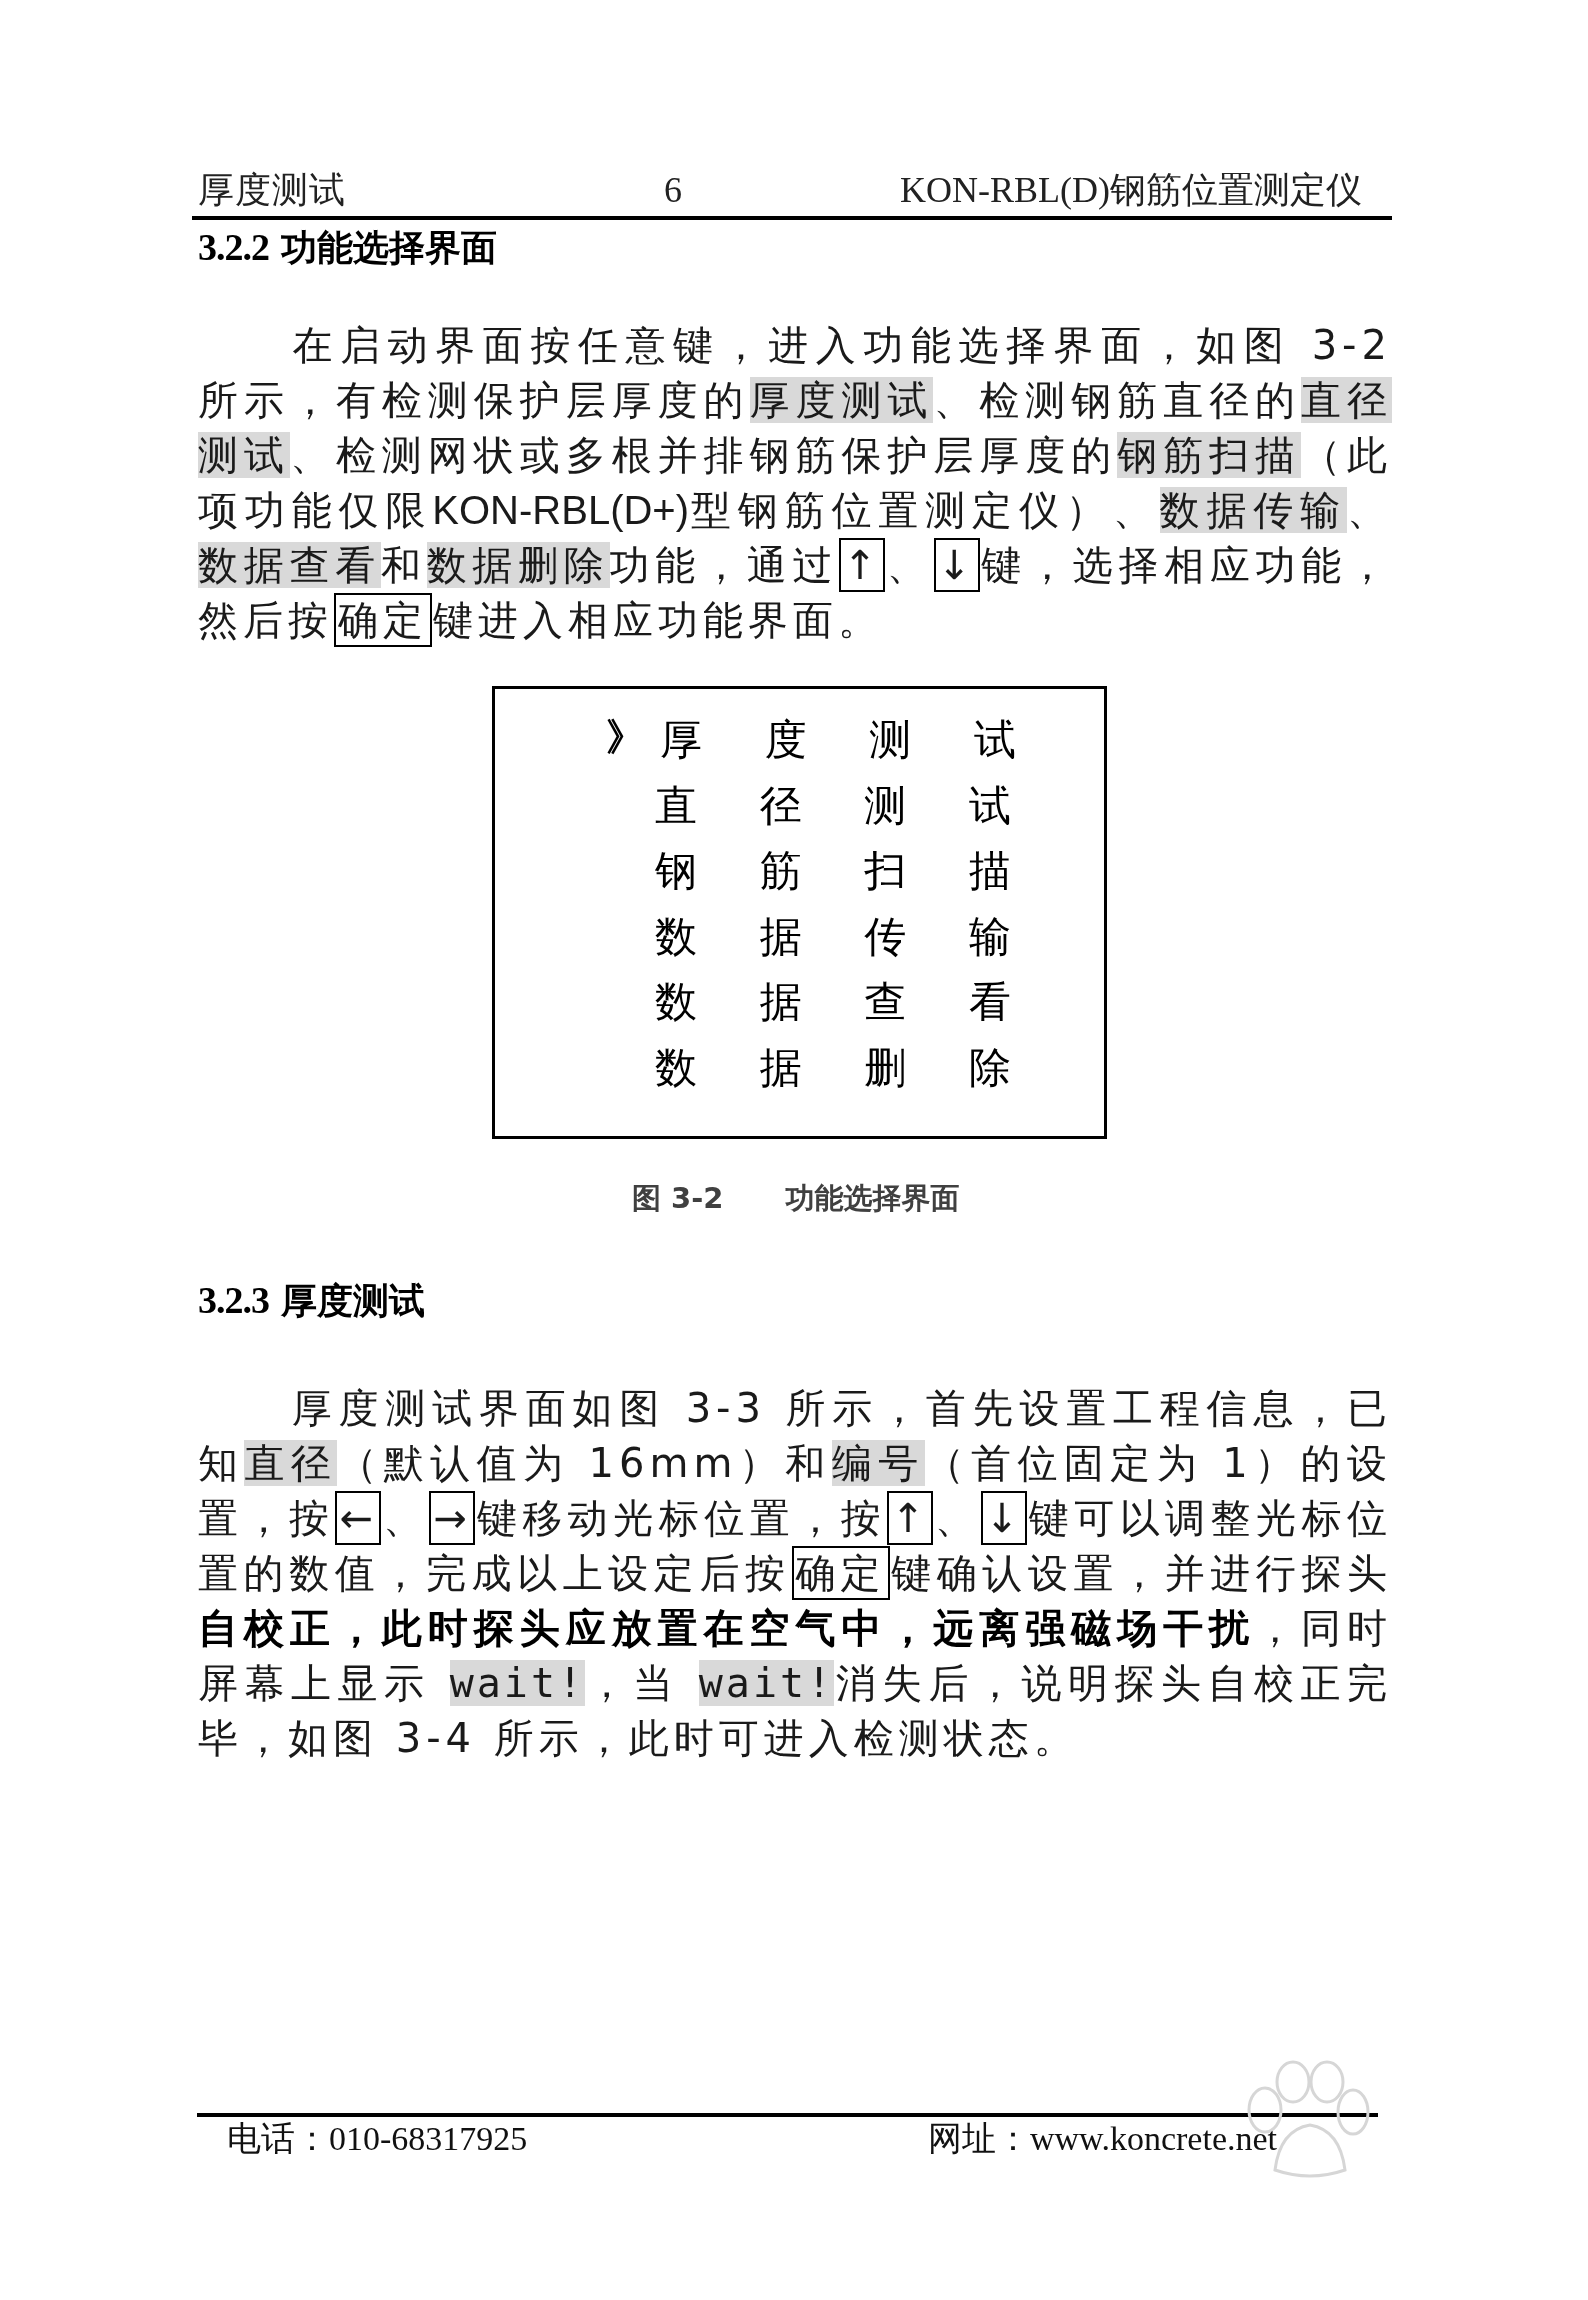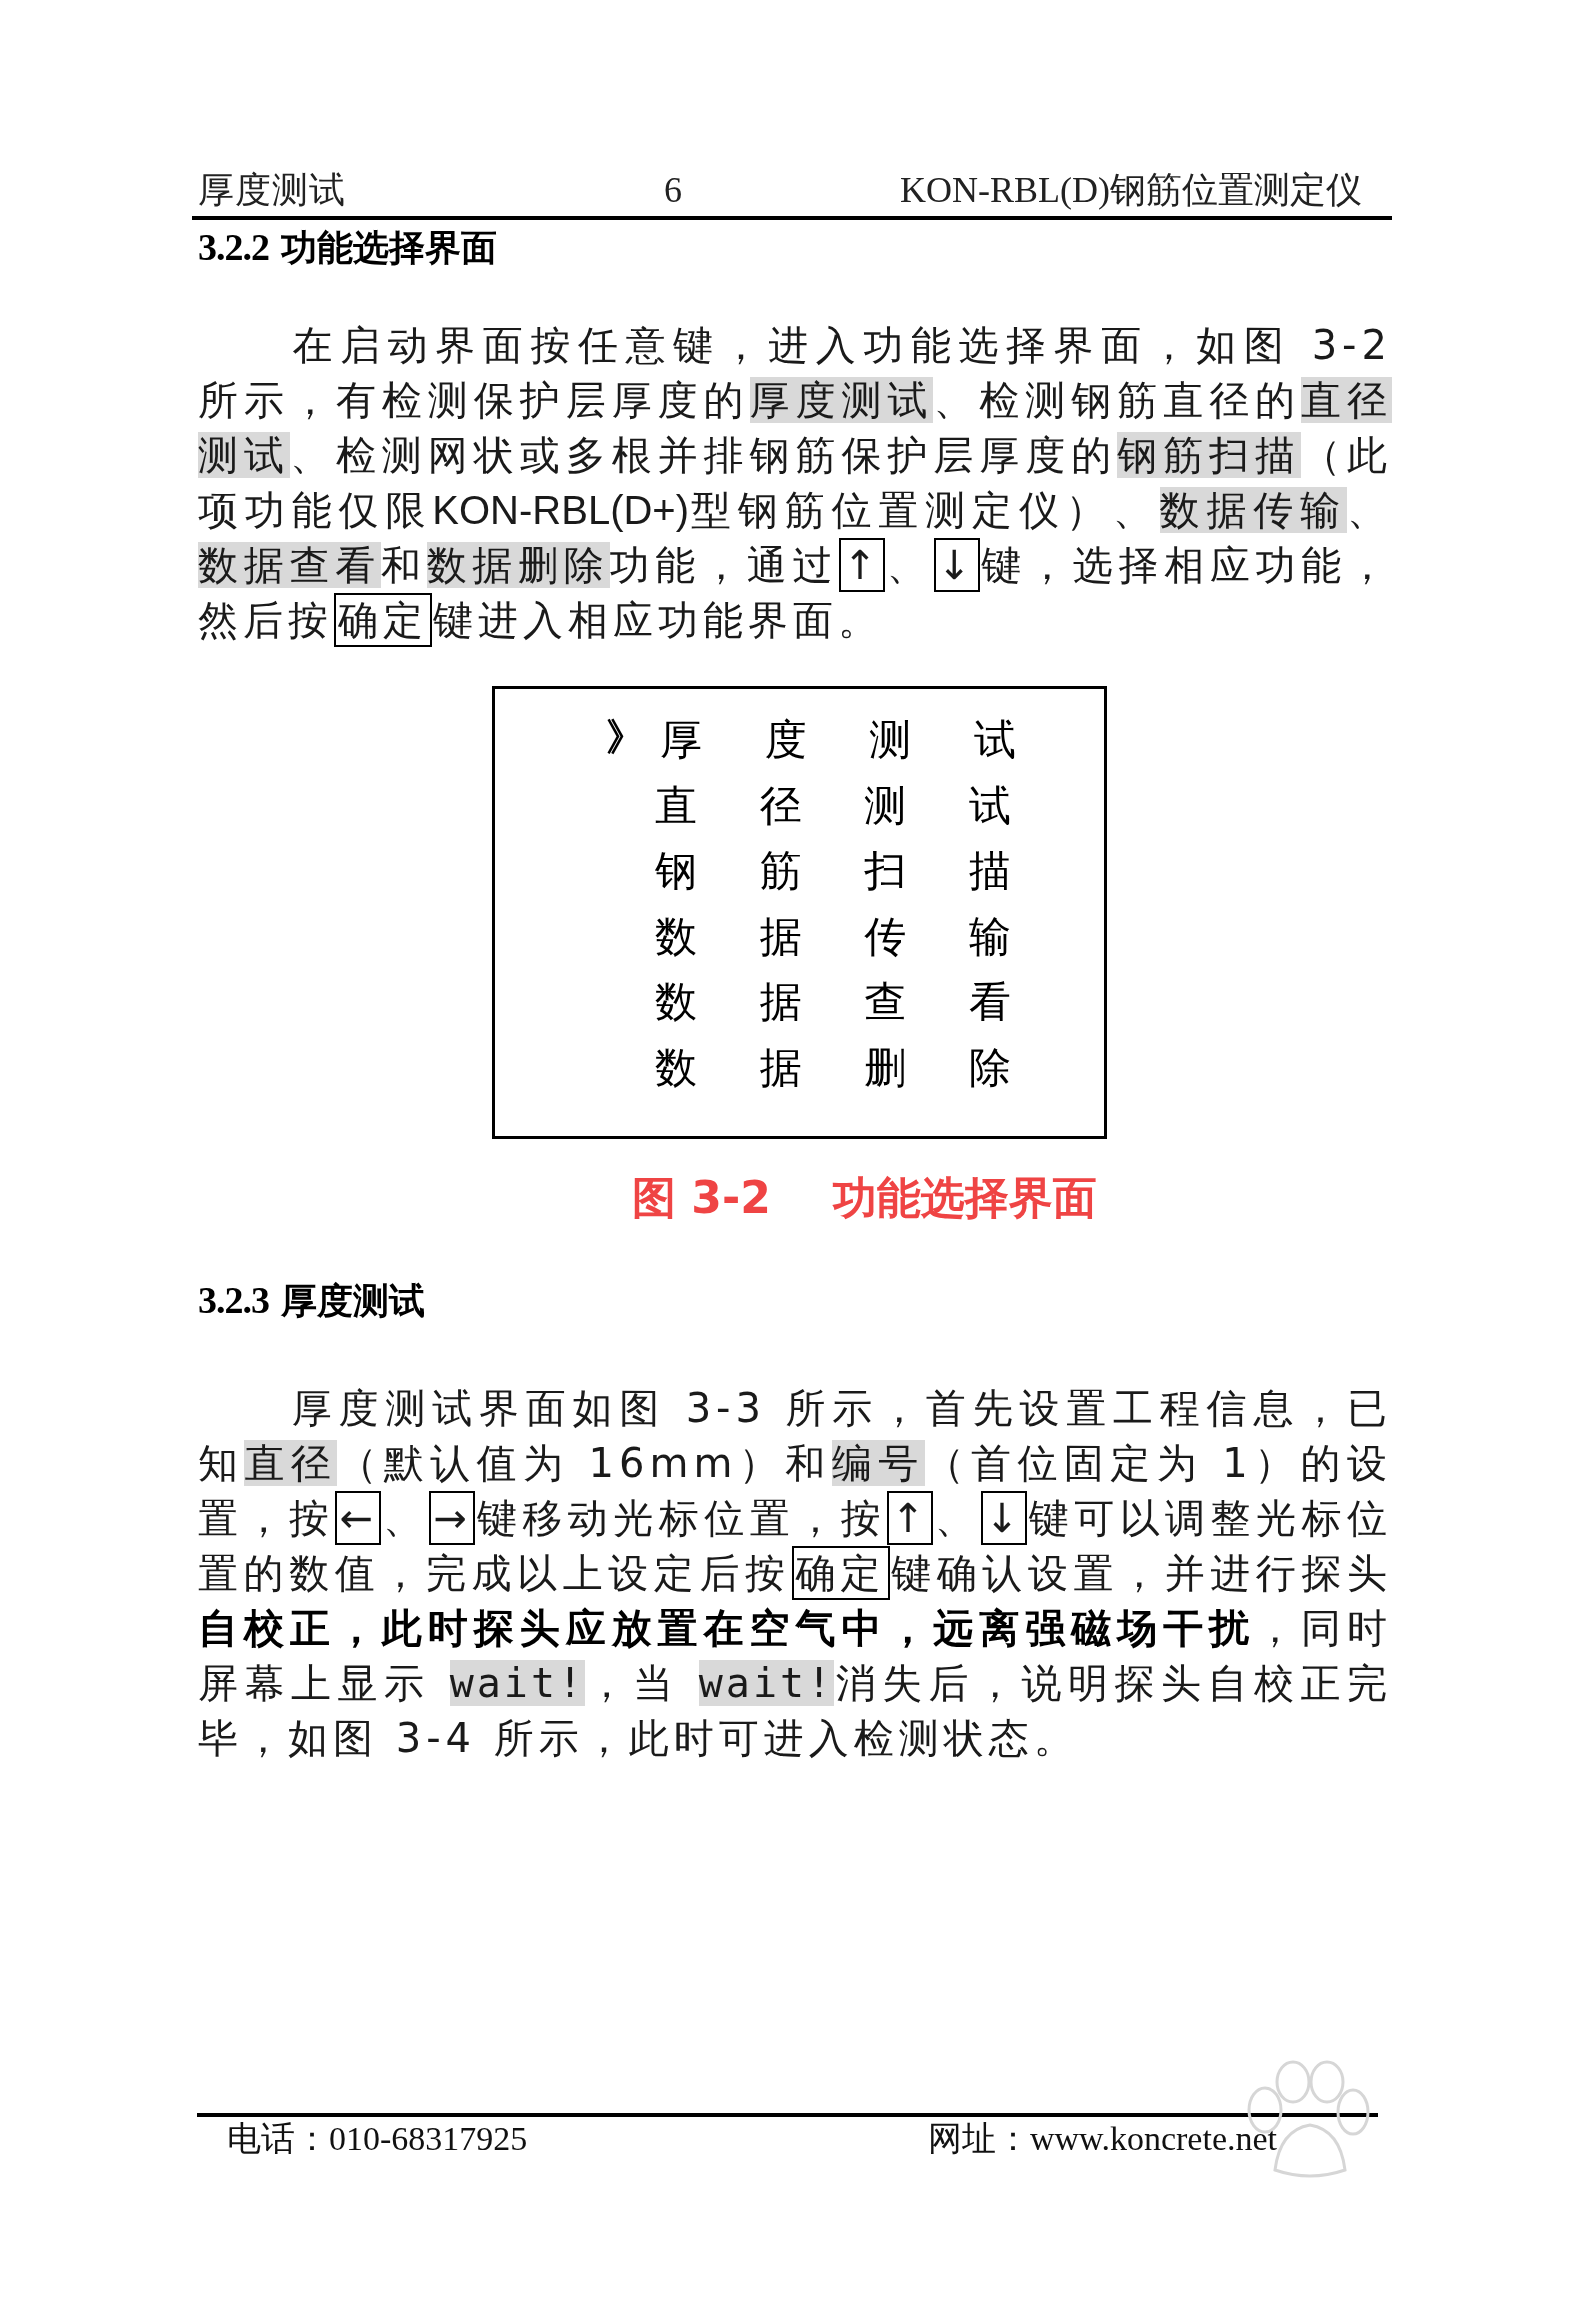--- a/index.html
+++ b/index.html
@@ -36,22 +36,22 @@
 
   
   .menu-box { left: 492px; top: 686px; width: 609px; height: 447px; border: 3px solid #000; }
   .menu-chevron { left: 606px; top: 712px; font-size: 38px; line-height: 50px;
                   font-family: "DejaVu Sans", sans-serif; font-weight: bold; color: #000; }
   .menu-row { left: 653px; width: 360px; height: 50px; display: flex; justify-content: space-between;
               font-family: "DejaVu Sans Mono", monospace; font-size: 42px; line-height: 50px; color: #000; }
   .menu-row span { width: 46px; text-align: center; }
 
   
-  .caption { top: 1178px; left: 632px; font-size: 44px; line-height: 40px; font-weight: bold; white-space: nowrap;
-             font-family: "DejaVu Sans", sans-serif; color: #ef4444; }
+  .caption { top: 1178px; left: 632px; font-size: 29px; line-height: 40px; font-weight: bold; white-space: nowrap;
+             font-family: "DejaVu Sans", sans-serif; color: #404040; }
   .caption .fig { margin-right: 62px; }
 
   
   .hrule-bot { left: 197px; top: 2113px; width: 1181px; height: 4px; background: #000; }
   .ftr { top: 2118px; font-size: 34px; line-height: 42px; white-space: nowrap;
          font-family: "Liberation Serif", "DejaVu Serif", serif; color: #111; }
   .ftr-left { left: 227px; }
   .ftr-right { left: 928px; }
 
   

